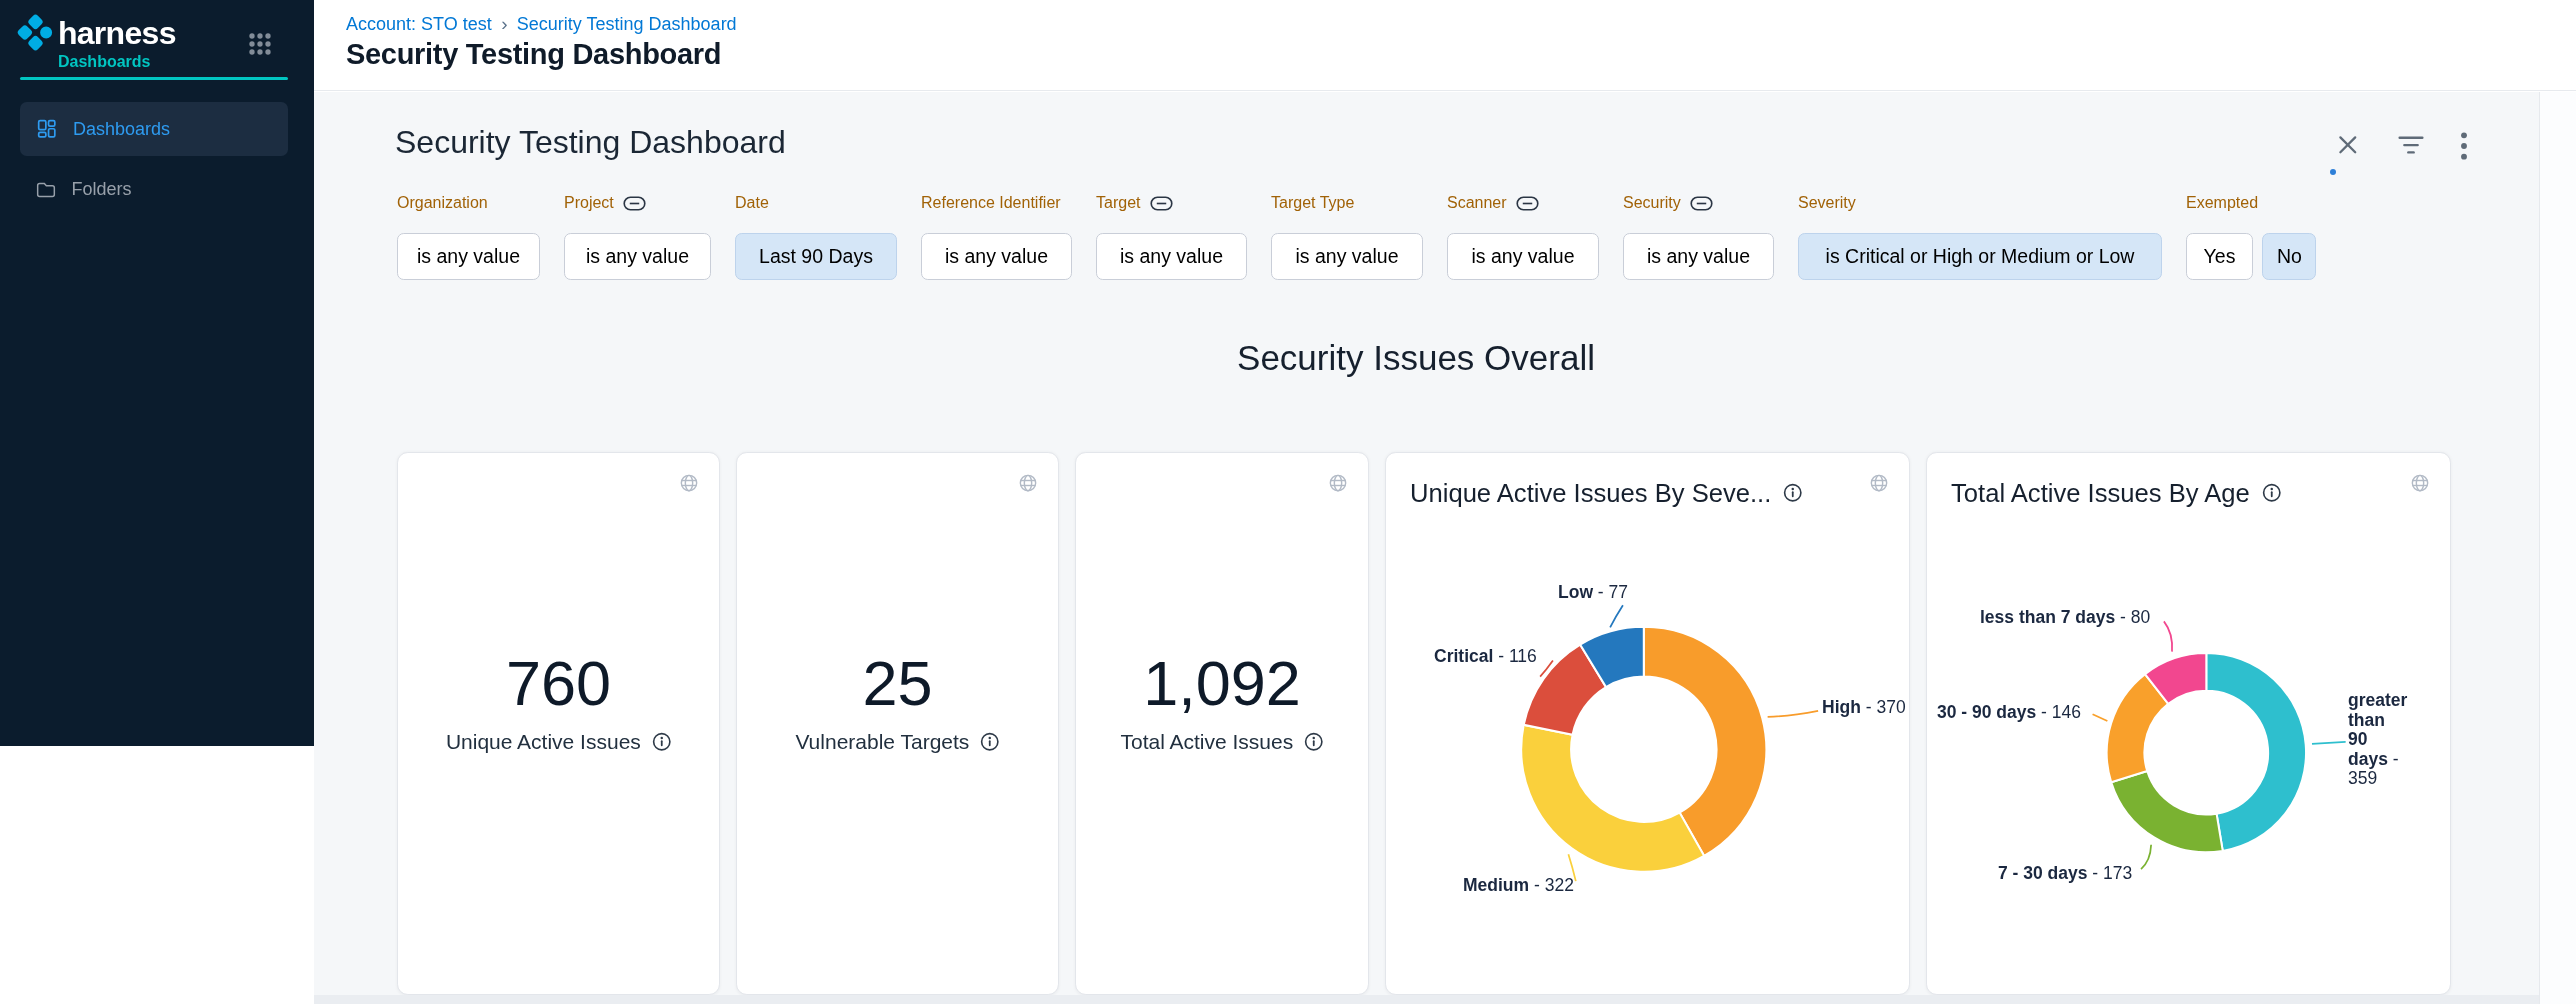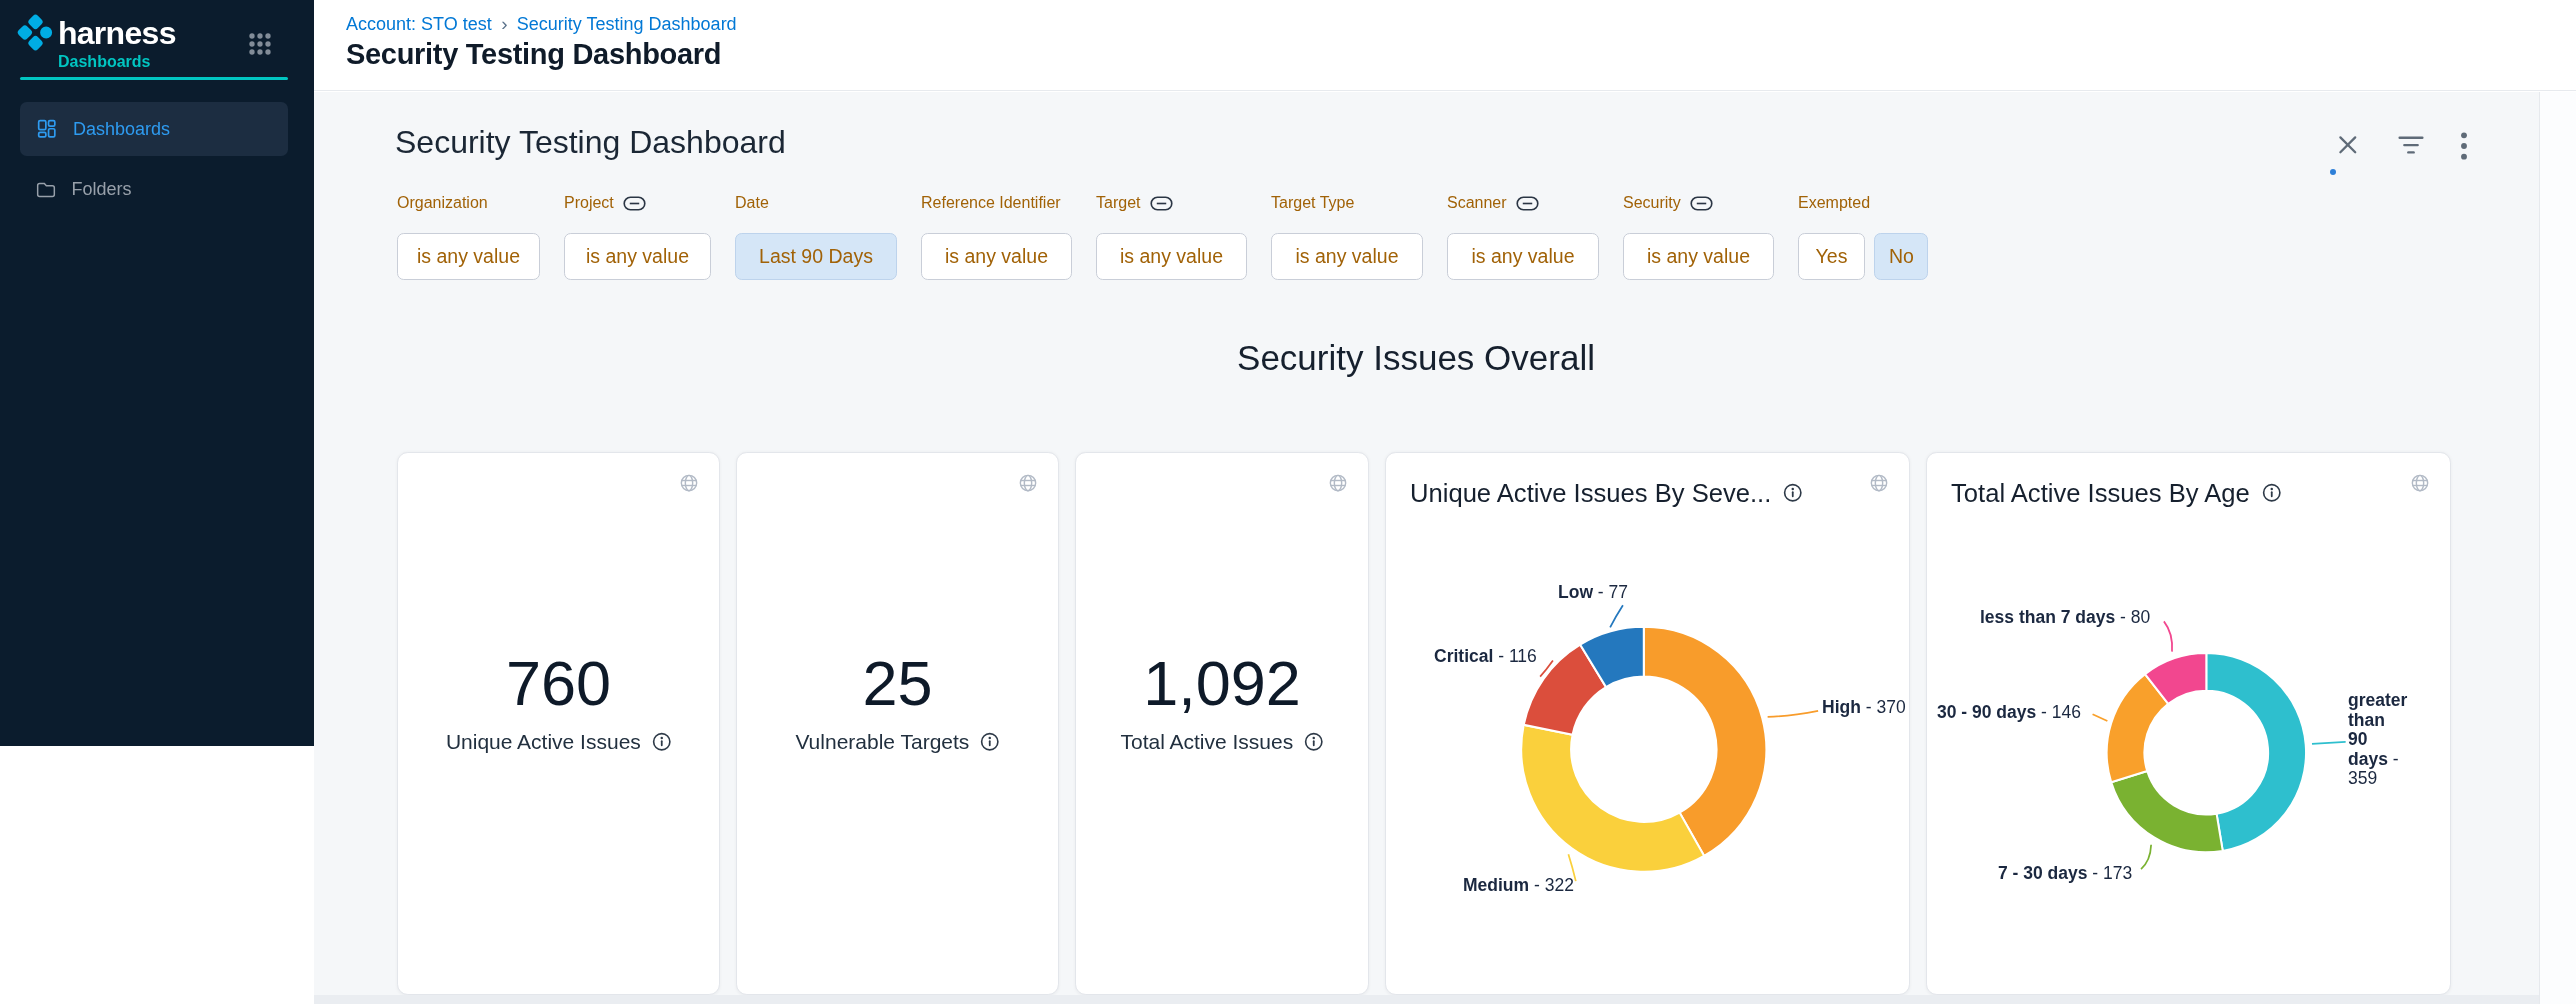--- a/index.html
+++ b/index.html
@@ -33,21 +33,21 @@
   .right-gutter{position:absolute;left:2225px;top:0;width:37px;height:100%;background:#FCFDFE;border-left:0.7px solid #E6E9ED;box-sizing:border-box;}
   .bottom-band{position:absolute;left:0;top:903px;width:2225px;height:10px;background:#EAEDF1;}
   .panel-title{position:absolute;left:81px;top:32px;font-size:32px;font-weight:500;color:#1B2735;}
   .hdr-icon{position:absolute;cursor:pointer;}
   .blue-dot{position:absolute;left:2016px;top:77px;width:6px;height:6px;border-radius:50%;background:#2D7FD8;}
   
   .filters{position:absolute;left:83px;top:101px;display:flex;gap:24px;align-items:flex-start;}
   .filter-group{display:flex;flex-direction:column;}
   .flabel{height:20px;display:flex;align-items:center;gap:9.4px;font-size:16px;font-weight:500;color:#a16207;margin-bottom:20px;}
   .chip{height:47px;border:1.3px solid #C9CED8;border-radius:6.7px;background:#fff;display:flex;align-items:center;justify-content:center;
-        font-size:19.5px;color:#a16207;box-sizing:border-box;white-space:nowrap;cursor:pointer;}
+        font-size:19.5px;color:#000000;box-sizing:border-box;white-space:nowrap;cursor:pointer;}
   .chip.hl{background:#D5E6F7;border-color:#BDD3EC;}
   .chip-row{display:flex;gap:9.4px;}
   
   .section-title{position:absolute;left:0;top:246px;width:2204px;text-align:center;font-size:35px;font-weight:500;color:#16202E;}
   
   .cards{position:absolute;left:83px;top:360px;display:flex;gap:16px;}
   .card{position:relative;background:#fff;border:0.7px solid #E3E6EB;border-radius:10.8px;height:543px;box-sizing:border-box;
         box-shadow:0 0.7px 3.4px rgba(16,24,40,0.05);}
   .globe{position:absolute;top:20px;right:20px;}
   .metric-num{position:absolute;top:199px;left:0;width:100%;text-align:center;font-size:63px;font-weight:500;color:#0E1A29;line-height:1;}
@@ -218,20 +218,26 @@
             <svg width="23" height="15" viewBox="0 0 34 22" fill="none" stroke="#2B3645" stroke-width="2.4">
   <rect x="1.8" y="1.8" width="30.4" height="18.4" rx="9.2"></rect>
               <line x1="10" y1="11" x2="24" y2="11"></line>
             </svg>
           </span>
         </div>
         <div class="chip" style="width: 151px;">is any value</div>
       </div>
       <div class="filter-group">
         <div class="flabel">
+          <span>Severity</span>
+        </div>
+        <div class="chip hl" style="width: 364px;">is Critical or High or Medium or Low</div>
+      </div>
+      <div class="filter-group">
+        <div class="flabel">
           <span>Exempted</span>
         </div>
         <div class="chip-row">
           <div class="chip" style="width: 67px;">Yes</div>
           <div class="chip hl" style="width: 54px;">No</div>
         </div>
       </div>
     </div>
 
   <div class="section-title">Security Issues Overall</div>

